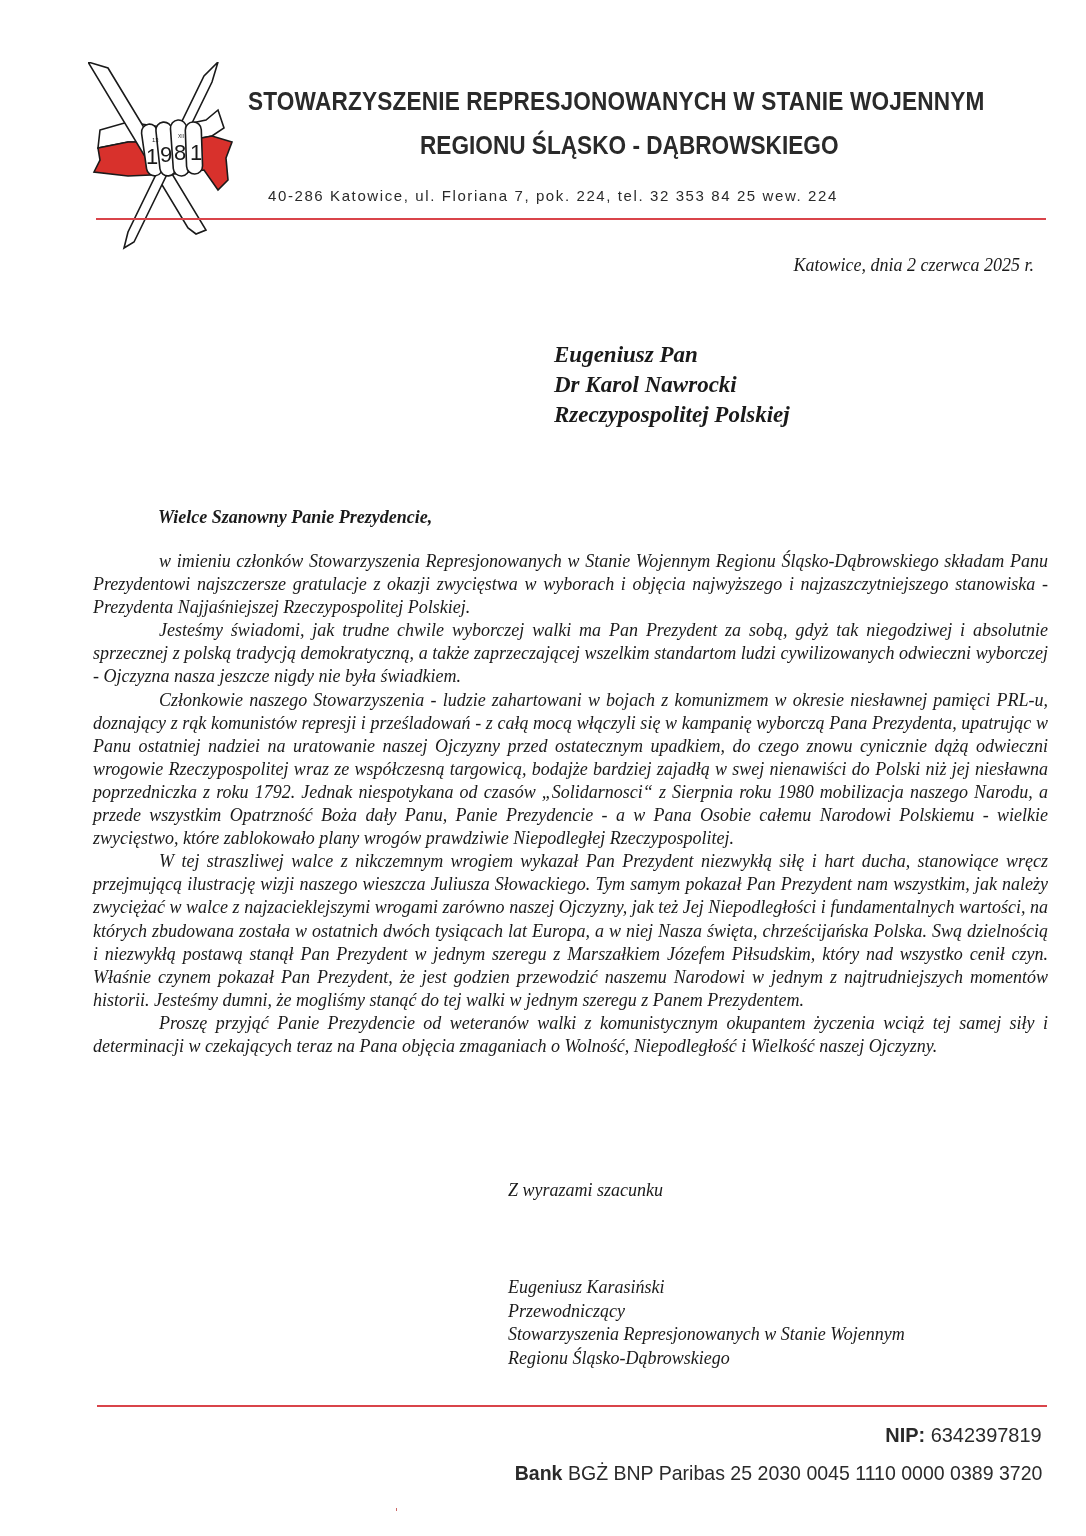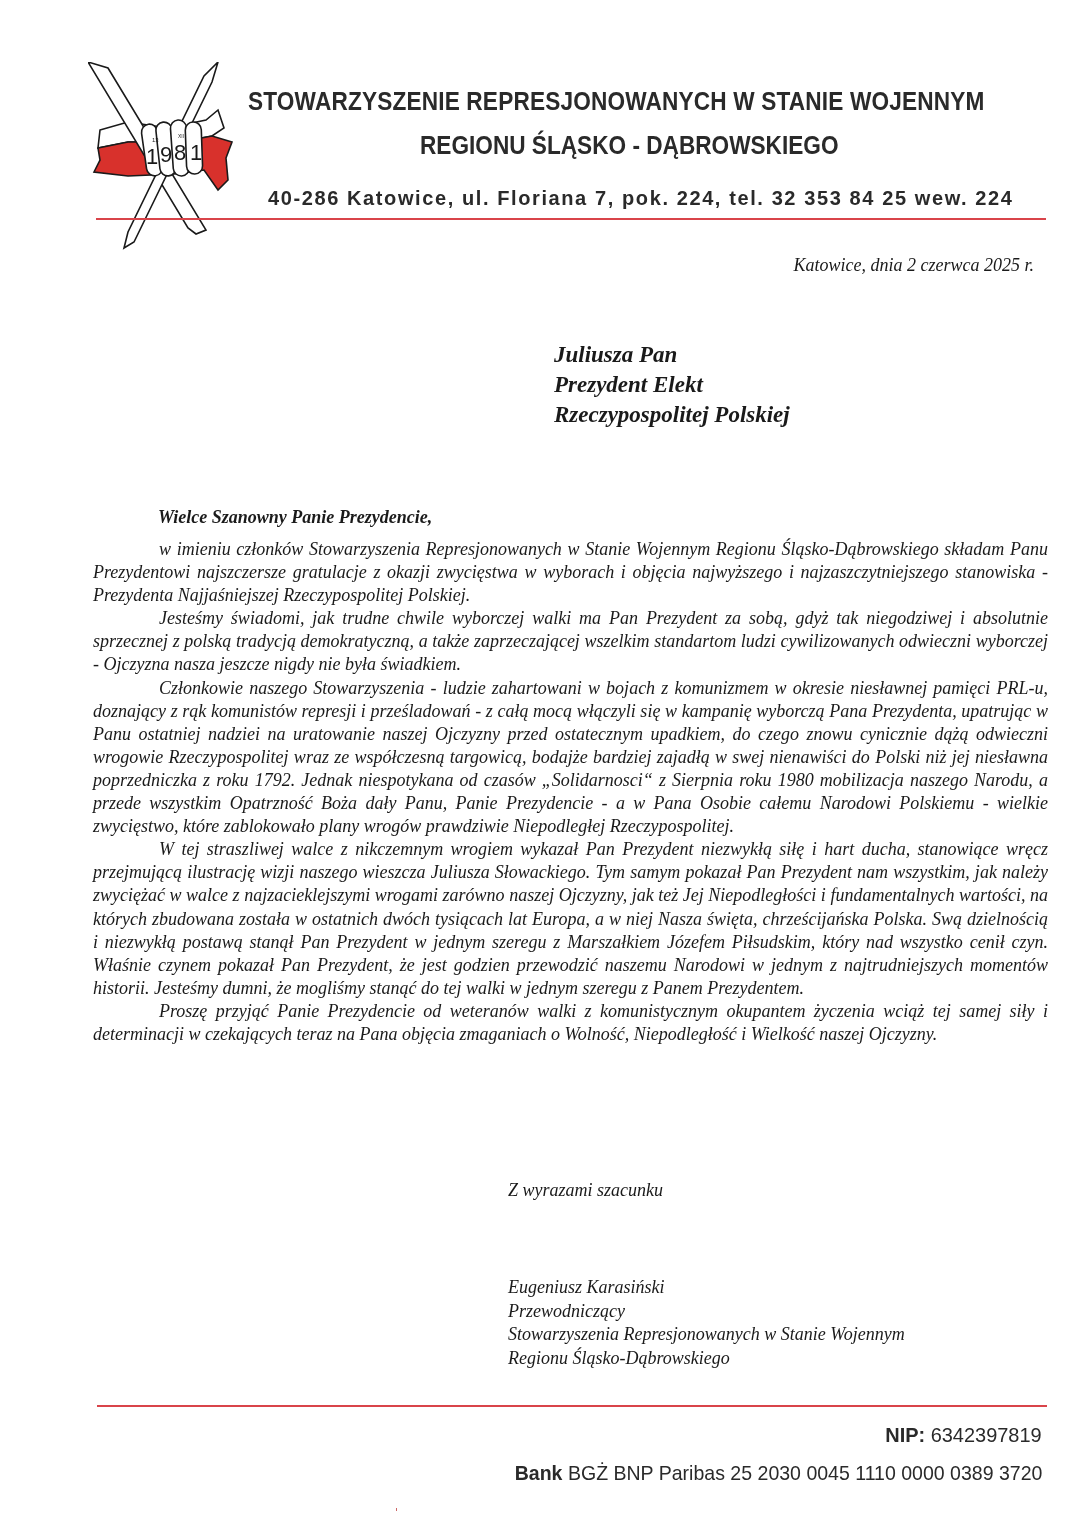--- a/index.html
+++ b/index.html
@@ -15,35 +15,35 @@
     transform: scaleX(0.87); transform-origin: left top;
   }
   .org-line2 {
     position: absolute; left: 420px; top: 130px;
     font-family: "Liberation Sans", sans-serif; font-weight: bold; font-size: 26px;
     color: #2a2a2a; white-space: nowrap;
     transform: scaleX(0.87); transform-origin: left top;
   }
   .org-address {
     position: absolute; left: 268px; top: 187px;
-    font-family: "Liberation Sans", sans-serif; font-weight: bold; font-size: 20px;
+    font-family: "Liberation Sans", sans-serif; font-weight: normal; font-size: 15px;
     letter-spacing: 1.6px; color: #2a2a2a; white-space: nowrap;
   }
   .rule { position: absolute; height: 2px; background: #d9444a; }
   .rule.top { left: 96px; top: 218px; width: 950px; }
   .rule.bottom { left: 97px; top: 1405px; width: 950px; }
 
   
   .serif { font-family: "Liberation Serif", serif; font-style: italic; }
   .date-line { position: absolute; right: 52px; top: 255px; font-size: 18px; margin-left: 24px; }
   .recipient { position: absolute; left: 554px; top: 340px; font-size: 23px; font-weight: bold; line-height: 30px; }
   .recipient div { white-space: nowrap; }
   .salutation { position: absolute; left: 158px; top: 507px; font-size: 18px; font-weight: bold; font-style: italic; }
   .body-text {
-    position: absolute; left: 93px; top: 538px; width: 955px;
+    position: absolute; left: 93px; top: 550px; width: 955px;
     font-size: 18px; line-height: 23.1px; text-align: justify;
   }
   .body-text p { margin: 0; text-indent: 66px; }
   .closing { position: absolute; left: 508px; top: 1180px; font-size: 18px; }
   .signature { position: absolute; left: 508px; top: 1248px; font-size: 18px; line-height: 23.5px; margin-top: 28px; }
   .signature div { white-space: nowrap; }
 
   
   .footer-nip {
     position: absolute; right: 44px; top: 1423px;
@@ -89,22 +89,22 @@
   </svg>
 
   <div class="org-line1">STOWARZYSZENIE REPRESJONOWANYCH W STANIE WOJENNYM</div>
   <div class="org-line2">REGIONU ŚLĄSKO - DĄBROWSKIEGO</div>
   <div class="org-address">40-286 Katowice, ul. Floriana 7, pok. 224, tel. 32 353 84 25 wew. 224</div>
   <div class="rule top"></div>
 
   <div class="date-line serif">Katowice, dnia 2 czerwca 2025 r.</div>
 
   <div class="recipient serif">
-    <div>Juliusza Pan</div>
-    <div>Prezydent Elekt</div>
+    <div>Eugeniusz Pan</div>
+    <div>Dr Karol Nawrocki</div>
     <div>Rzeczypospolitej Polskiej</div>
   </div>
 
   <div class="salutation serif">Wielce Szanowny Panie Prezydencie,</div>
 
   <div class="body-text serif">
     <p>w imieniu członków Stowarzyszenia Represjonowanych w Stanie Wojennym Regionu Śląsko-Dąbrowskiego składam Panu Prezydentowi najszczersze gratulacje z okazji zwycięstwa w wyborach i objęcia najwyższego i najzaszczytniejszego stanowiska - Prezydenta Najjaśniejszej Rzeczypospolitej Polskiej.</p>
     <p>Jesteśmy świadomi, jak trudne chwile wyborczej walki ma Pan Prezydent za sobą, gdyż tak niegodziwej i absolutnie sprzecznej z polską tradycją demokratyczną, a także zaprzeczającej wszelkim standartom ludzi cywilizowanych odwieczni wyborczej - Ojczyzna nasza jeszcze nigdy nie była świadkiem.</p>
     <p>Członkowie naszego Stowarzyszenia - ludzie zahartowani w bojach z komunizmem w okresie niesławnej pamięci PRL-u, doznający z rąk komunistów represji i prześladowań - z całą mocą włączyli się w kampanię wyborczą Pana Prezydenta, upatrując w Panu ostatniej nadziei na uratowanie naszej Ojczyzny przed ostatecznym upadkiem, do czego znowu cynicznie dążą odwieczni wrogowie Rzeczypospolitej wraz ze współczesną targowicą, bodajże bardziej zajadłą w swej nienawiści do Polski niż jej niesławna poprzedniczka z roku 1792. Jednak niespotykana od czasów „Solidarnosci“ z Sierpnia roku 1980 mobilizacja naszego Narodu, a przede wszystkim Opatrzność Boża dały Panu, Panie Prezydencie - a w Pana Osobie całemu Narodowi Polskiemu - wielkie zwycięstwo, które zablokowało plany wrogów  prawdziwie Niepodległej Rzeczypospolitej.</p>
     <p>W tej straszliwej walce z nikczemnym wrogiem wykazał Pan Prezydent niezwykłą siłę i hart ducha, stanowiące wręcz przejmującą ilustrację wizji naszego wieszcza Juliusza Słowackiego. Tym samym pokazał Pan Prezydent nam wszystkim, jak należy zwyciężać w walce z najzacieklejszymi wrogami zarówno naszej Ojczyzny, jak też Jej Niepodległości i fundamentalnych wartości, na których zbudowana została w ostatnich dwóch tysiącach lat Europa, a w niej Nasza święta, chrześcijańska Polska. Swą dzielnością i niezwykłą postawą stanął Pan Prezydent w jednym szeregu z Marszałkiem Józefem Piłsudskim, który nad wszystko cenił czyn. Właśnie czynem pokazał Pan Prezydent, że jest godzien przewodzić naszemu Narodowi w jednym z najtrudniejszych momentów historii. Jesteśmy dumni, że mogliśmy stanąć do tej walki w jednym szeregu z Panem Prezydentem.</p>

